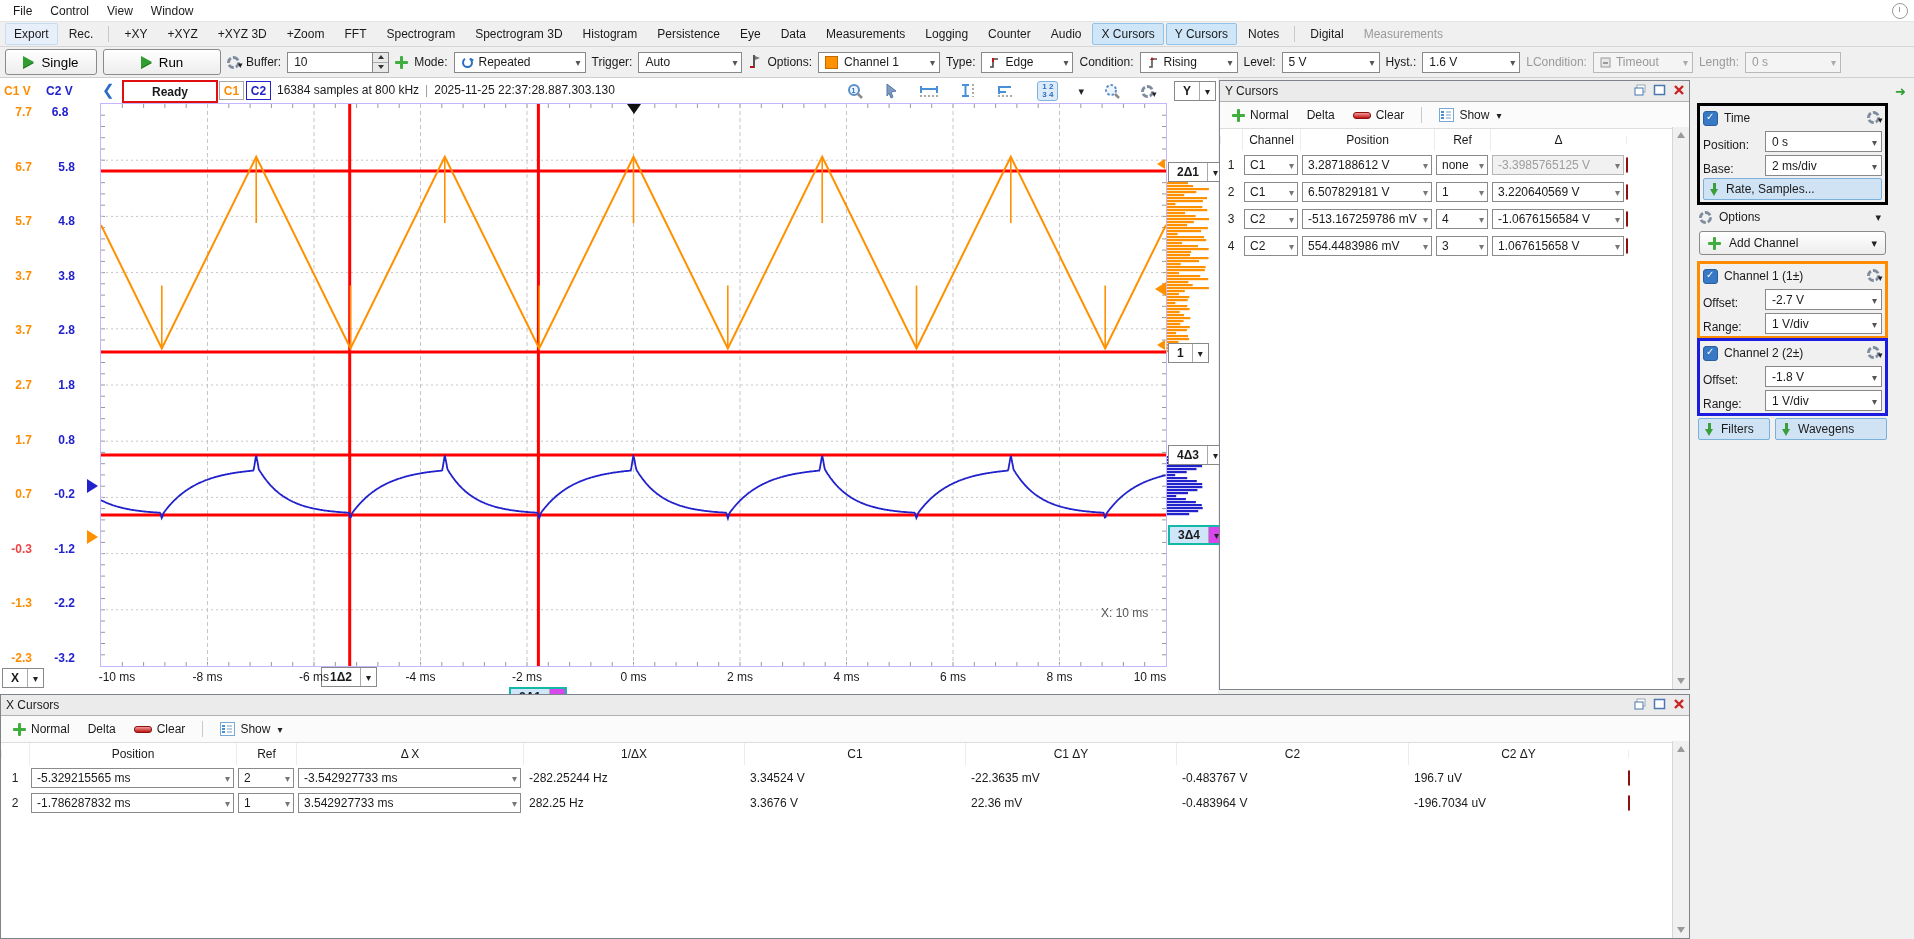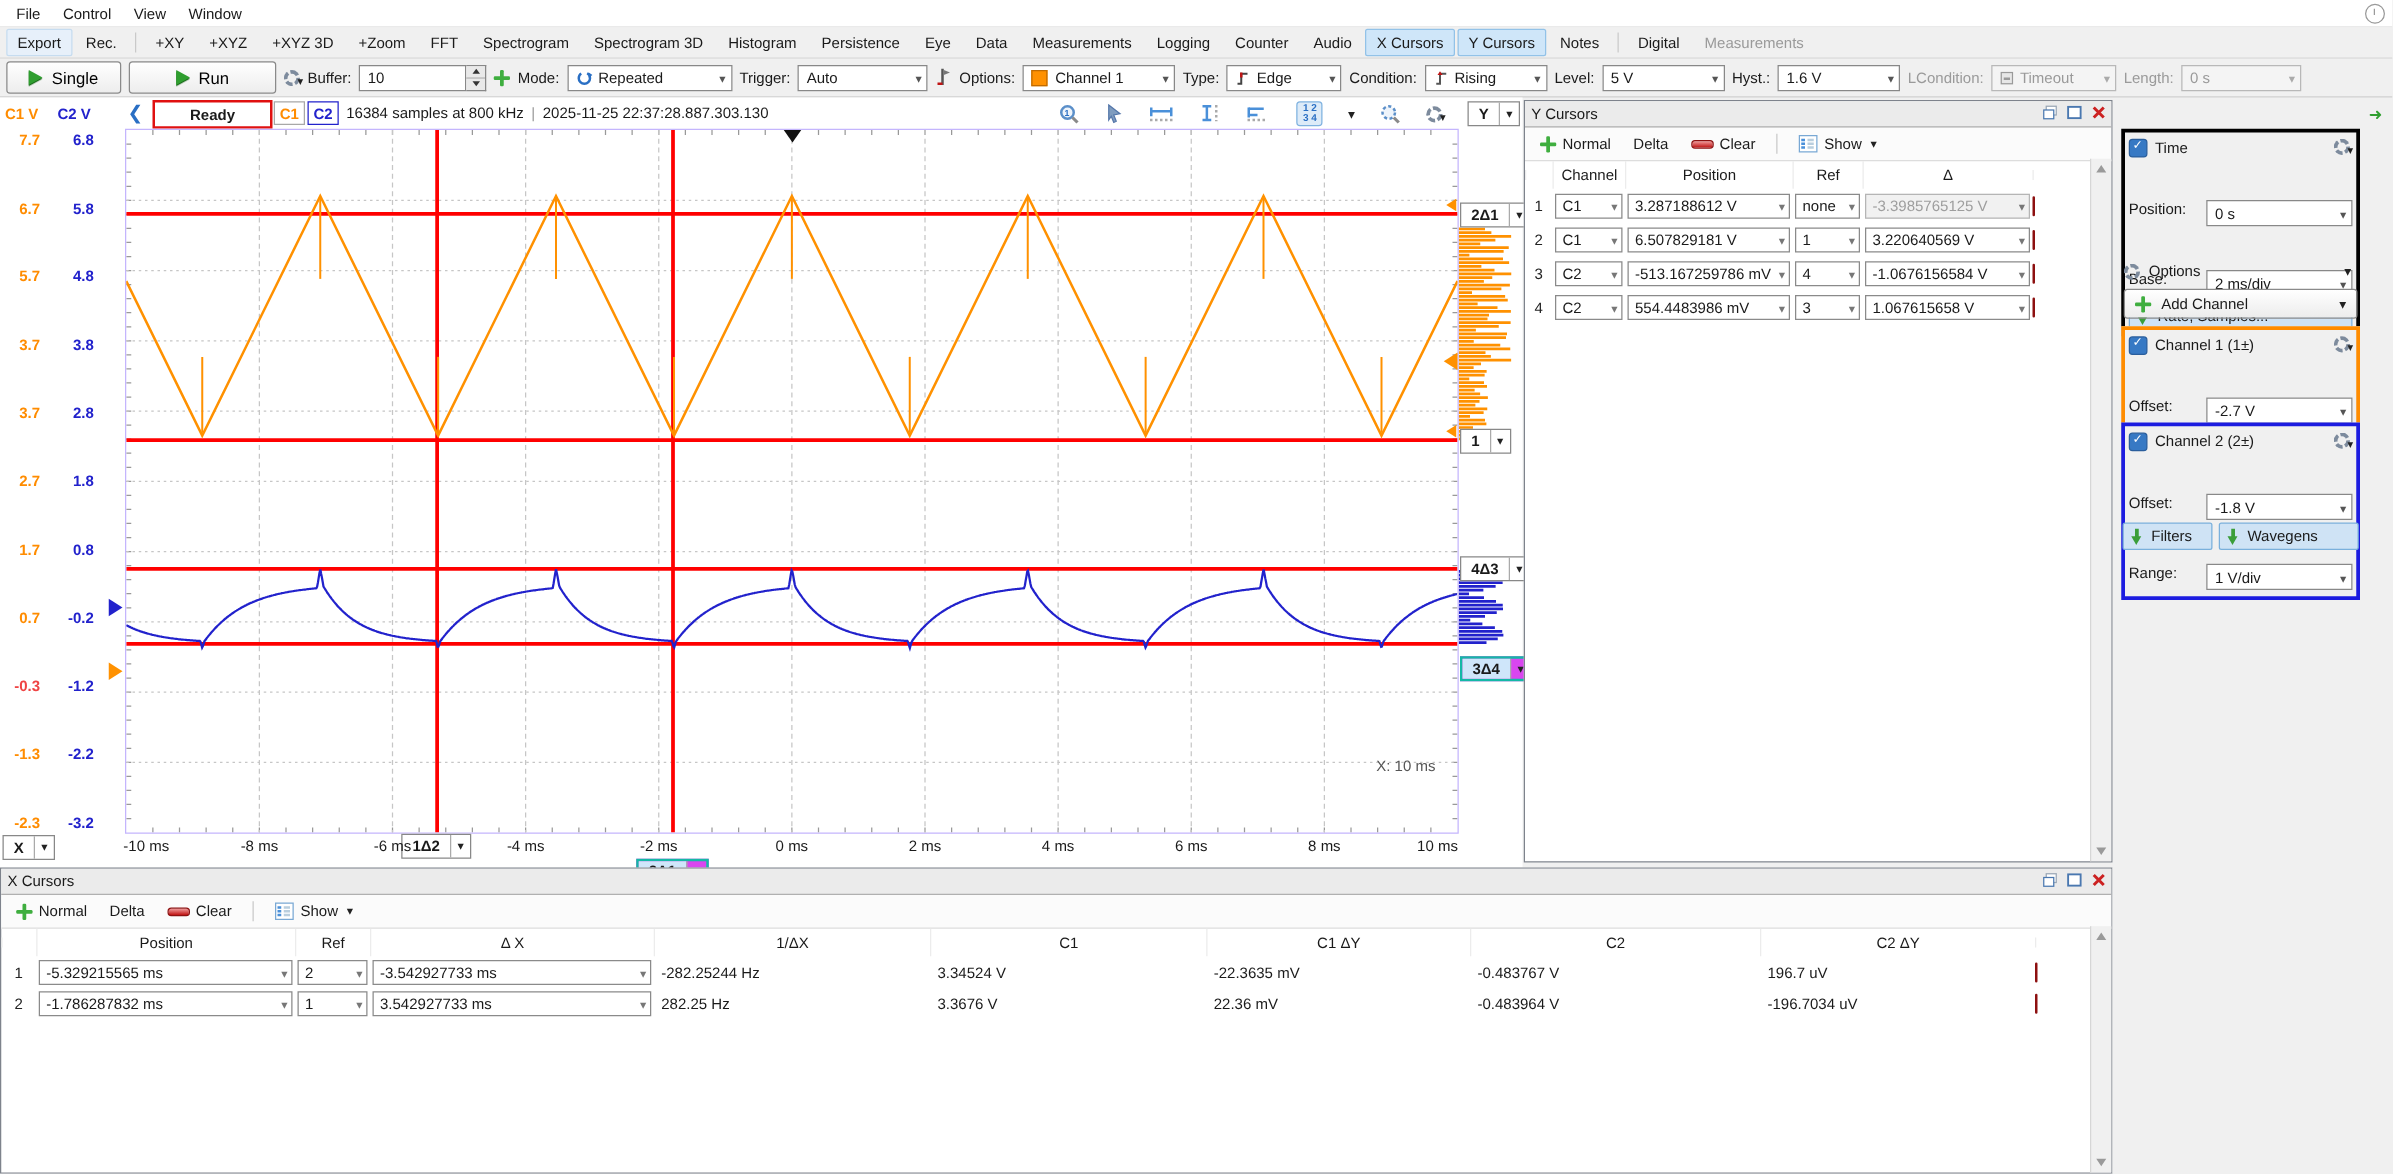--- a/index.html
+++ b/index.html
@@ -102,21 +102,21 @@
   
   .ctrlpanel{position:absolute;left:1697px;top:80px;width:217px;height:614px;background:#f0f0f0;}
   .group{position:absolute;left:0;width:191px;background:#f0f0f0;box-sizing:border-box;padding:2px 3px;}
   .group.time{border:3px solid #000;}
   .group.ch1{border:3px solid #ff8c00;}
   .group.ch2{border:3px solid #1c1ce0;}
   .ghead{display:flex;align-items:center;gap:6px;height:20px;position:relative;}
   .cb{width:13px;height:13px;border-radius:3px;background:#3779c4;border:1px solid #2a5e9c;position:relative;display:inline-block;}
   .cb::after{content:"✓";position:absolute;left:2px;top:-1px;color:#fff;font-size:10px;font-weight:bold;}
   .ghead .gear{position:absolute;right:2px;top:3px;}
-  .frow{display:flex;align-items:flex-start;height:24px;gap:4px;margin-top:32px;}
+  .frow{display:flex;align-items:flex-end;height:24px;gap:4px;}
   .flabel{width:58px;}
   .fgrow{flex:1;}
   .bluebtn{display:flex;align-items:center;gap:7px;height:22px;background:#cfe3f5;border:1px solid #7ab0dc;border-radius:2px;padding:0 6px;box-sizing:border-box;margin-top:2px;}
   .garrow{position:relative;width:9px;height:13px;display:inline-block;}
   .garrow::before{content:"";position:absolute;left:3px;top:0;width:3px;height:7px;background:#3a9e3a;}
   .garrow::after{content:"";position:absolute;left:0;top:6px;border-left:4.5px solid transparent;border-right:4.5px solid transparent;border-top:7px solid #3a9e3a;}
   .optrow{position:absolute;left:2px;width:188px;height:20px;display:flex;align-items:center;gap:7px;}
   .optrow .ddc{margin-left:auto;margin-right:6px;}
   .ddc::after{content:"▾";font-size:11px;color:#222;}
   .addch{position:absolute;left:2px;width:187px;height:24px;border:1px solid #8a8a8a;border-radius:3px;background:linear-gradient(#fff,#ececec);display:flex;align-items:center;gap:8px;padding:0 8px;box-sizing:border-box;}
@@ -335,21 +335,21 @@
         <span class="axis-num" style="left: 2px; color: rgb(255, 140, 0); top: 81.6px;">6.7</span>
         <span class="axis-num" style="left: 2px; color: rgb(255, 140, 0); top: 136.2px;">5.7</span>
         <span class="axis-num" style="left: 2px; color: rgb(255, 140, 0); top: 190.8px;">3.7</span>
         <span class="axis-num" style="left: 2px; color: rgb(255, 140, 0); top: 245.4px;">3.7</span>
         <span class="axis-num" style="left: 2px; color: rgb(255, 140, 0); top: 300px;">2.7</span>
         <span class="axis-num" style="left: 2px; color: rgb(255, 140, 0); top: 354.6px;">1.7</span>
         <span class="axis-num" style="left: 2px; color: rgb(255, 140, 0); top: 409.2px;">0.7</span>
         <span class="axis-num" style="left: 2px; color: #ef4444; top: 463.8px;">-0.3</span>
         <span class="axis-num" style="left: 2px; color: rgb(255, 140, 0); top: 518.4px;">-1.3</span>
         <span class="axis-num" style="left: 2px; color: rgb(255, 140, 0); top: 573px;">-2.3</span>
-        <span class="axis-num" style="left: 45px; color: rgb(34, 34, 204); top: 27px;">6.8</span>
+        <span class="axis-num" style="left: 45px; color: rgb(34, 34, 204); top: 27px; text-align: center;">6.8</span>
         <span class="axis-num" style="left: 45px; color: rgb(34, 34, 204); top: 81.6px;">5.8</span>
         <span class="axis-num" style="left: 45px; color: rgb(34, 34, 204); top: 136.2px;">4.8</span>
         <span class="axis-num" style="left: 45px; color: rgb(34, 34, 204); top: 190.8px;">3.8</span>
         <span class="axis-num" style="left: 45px; color: rgb(34, 34, 204); top: 245.4px;">2.8</span>
         <span class="axis-num" style="left: 45px; color: rgb(34, 34, 204); top: 300px;">1.8</span>
         <span class="axis-num" style="left: 45px; color: rgb(34, 34, 204); top: 354.6px;">0.8</span>
         <span class="axis-num" style="left: 45px; color: rgb(34, 34, 204); top: 409.2px;">-0.2</span>
         <span class="axis-num" style="left: 45px; color: rgb(34, 34, 204); top: 463.8px;">-1.2</span>
         <span class="axis-num" style="left: 45px; color: rgb(34, 34, 204); top: 518.4px;">-2.2</span>
         <span class="axis-num" style="left: 45px; color: rgb(34, 34, 204); top: 573px;">-3.2</span>

